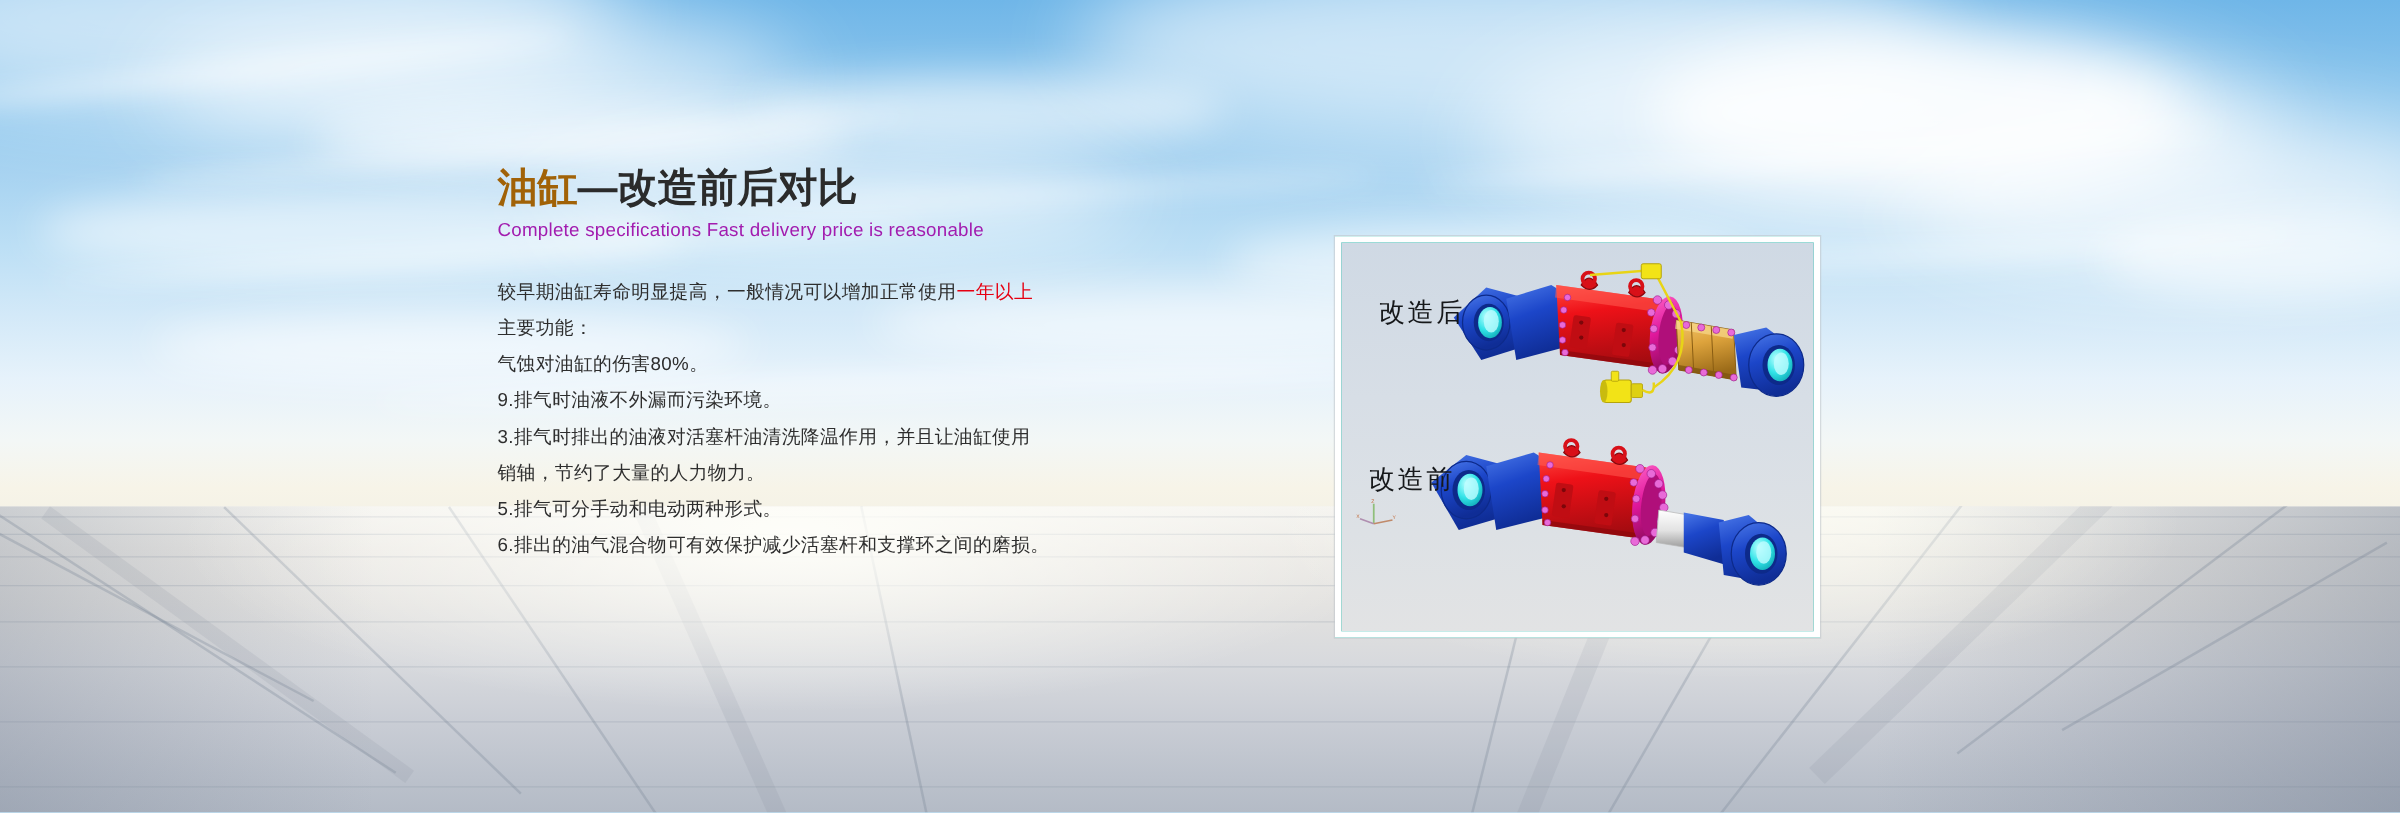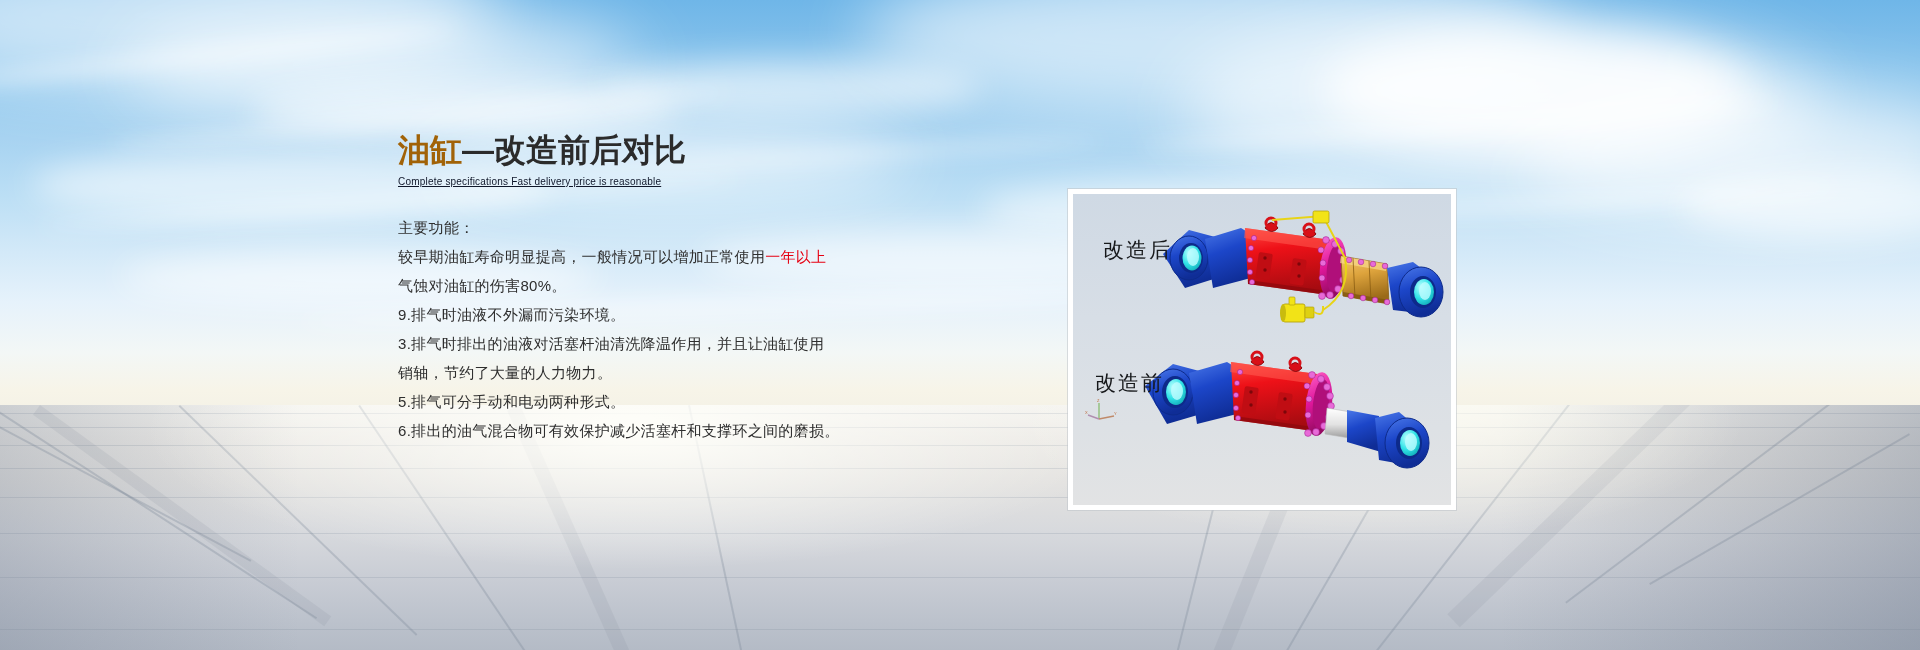--- a/index.html
+++ b/index.html
@@ -104,25 +104,24 @@
     font-size:32px;
     font-weight:bold;
     line-height:1.15;
     letter-spacing:0px;
     color:#2b2b2b;
     white-space:nowrap;
   }
   .headline .hl-red { color:#a16207; }
   .subtitle {
     margin-top:7px;
-    font-size:10px;
-    color:#0f172a;
+    font-size:15px;
+    color:#a21caf;
     letter-spacing:0.2px;
     white-space:nowrap;
-    text-decoration:underline;
   }
   .body-list {
     margin-top:26px;
   }
   .body-line {
     font-size:15px;
     line-height:29px;
     color:#2e2e2e;
     white-space:nowrap;
     letter-spacing:0.3px;
@@ -227,24 +226,24 @@
 
   <div class="text-block">
 
     <div class="headline">
       <span class="hl-red">油缸</span><span>—改造前后对比</span>
     </div>
 
     <div class="subtitle">Complete specifications Fast delivery price is reasonable</div>
 
     <div class="body-list">
-      <div class="body-line">主要功能：</div>
       <div class="body-line">
         <span>较早期油缸寿命明显提高，一般情况可以增加正常使用</span><span class="em-red">一年以上</span>
       </div>
+      <div class="body-line">主要功能：</div>
       <div class="body-line indent">气蚀对油缸的伤害80%。</div>
       <div class="body-line">9.排气时油液不外漏而污染环境。</div>
       <div class="body-line">3.排气时排出的油液对活塞杆油清洗降温作用，并且让油缸使用</div>
       <div class="body-line indent">销轴，节约了大量的人力物力。</div>
       <div class="body-line">5.排气可分手动和电动两种形式。</div>
       <div class="body-line">6.排出的油气混合物可有效保护减少活塞杆和支撑环之间的磨损。</div>
     </div>
   </div>
 
   <div class="panel">

